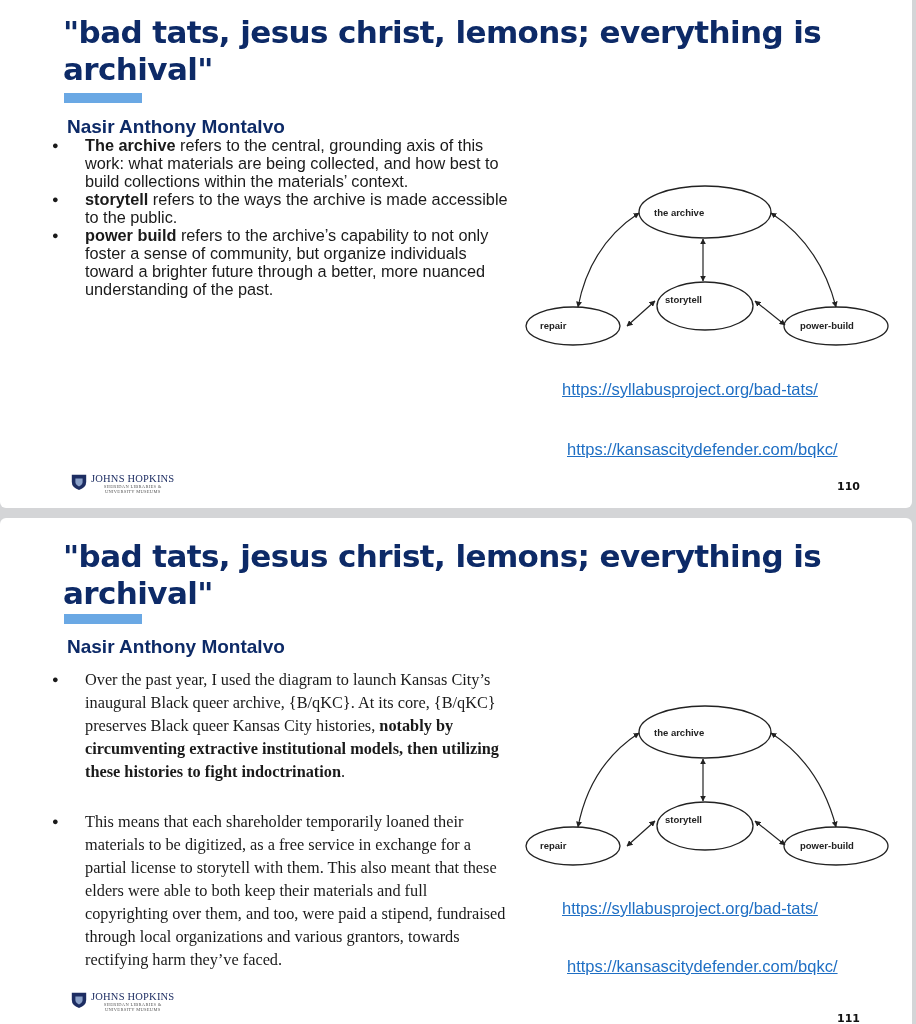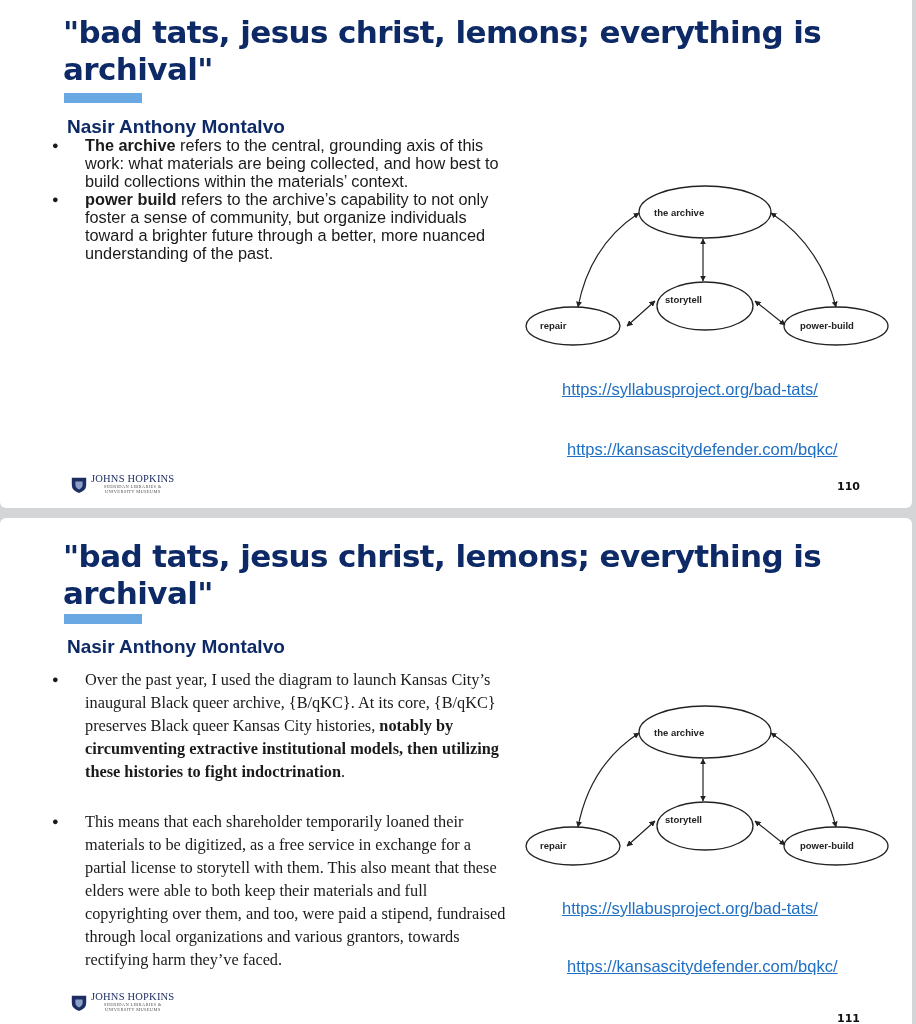--- a/index.html
+++ b/index.html
@@ -44,21 +44,21 @@
   .diagram { position: absolute; left: 520px; top: 170px; width: 370px; height: 180px; }
   .diagram text { font-family: "Liberation Sans", sans-serif; font-size: 9.5px; font-weight: bold; fill: #222; }
 
   .link {
     position: absolute; color: #1f6fc4; font-size: 16.5px;
     text-decoration: underline; cursor: pointer;
   }
   .link-1 { left: 562px; top: 380px; }
   .link-2 { left: 567px; top: 440px; }
 
-  .logo { position: absolute; left: 70px; top: 473px; display: flex; align-items: flex-end; gap: 3px; }
+  .logo { position: absolute; left: 70px; top: 473px; display: flex; align-items: flex-start; gap: 3px; }
   .logo-shield { width: 18px; height: 18px; }
   .logo-text { display: flex; flex-direction: column; }
   .logo-main { font-family: "Liberation Serif", serif; font-size: 10.5px; color: #1d2d62; letter-spacing: 0.2px; }
   .logo-sub { font-family: "Liberation Serif", serif; font-size: 4.5px; color: #555; text-align: center; line-height: 5px; letter-spacing: 0.3px; }
 
   .page-num {
     position: absolute; right: 52px; top: 480px;
     font-family: "DejaVu Sans", sans-serif; font-weight: bold; font-size: 11px; color: #111;
   }
 
@@ -77,20 +77,21 @@
 </head>
 <body>
 
 <div class="slide" id="slide-1">
   <h1 class="title">"bad tats, jesus christ, lemons; everything is archival"</h1>
   <div class="title-accent"></div>
   <h2 class="author">Nasir Anthony Montalvo</h2>
 
   <ul class="bullets">
     <li><b>The archive</b><span> refers to the central, grounding axis of this work: what materials are being collected, and how best to build collections within the materials’ context.</span></li>
+    <li><b>storytell</b><span> refers to the ways the archive is made accessible to the public.</span></li>
     <li><b>power build</b><span> refers to the archive’s capability to not only foster a sense of community, but organize individuals toward a brighter future through a better, more nuanced understanding of the past.</span></li>
   </ul>
 
   <svg class="diagram" viewBox="0 0 370 180">
     <defs>
       <marker id="ah1" viewBox="0 0 10 10" refX="9" refY="5" markerWidth="5" markerHeight="5" orient="auto-start-reverse">
         <path d="M0,0 L10,5 L0,10 z" fill="#222"></path>
       </marker>
     </defs>
     <ellipse cx="185" cy="42" rx="66" ry="26" fill="#fff" stroke="#222" stroke-width="1.3"></ellipse>

